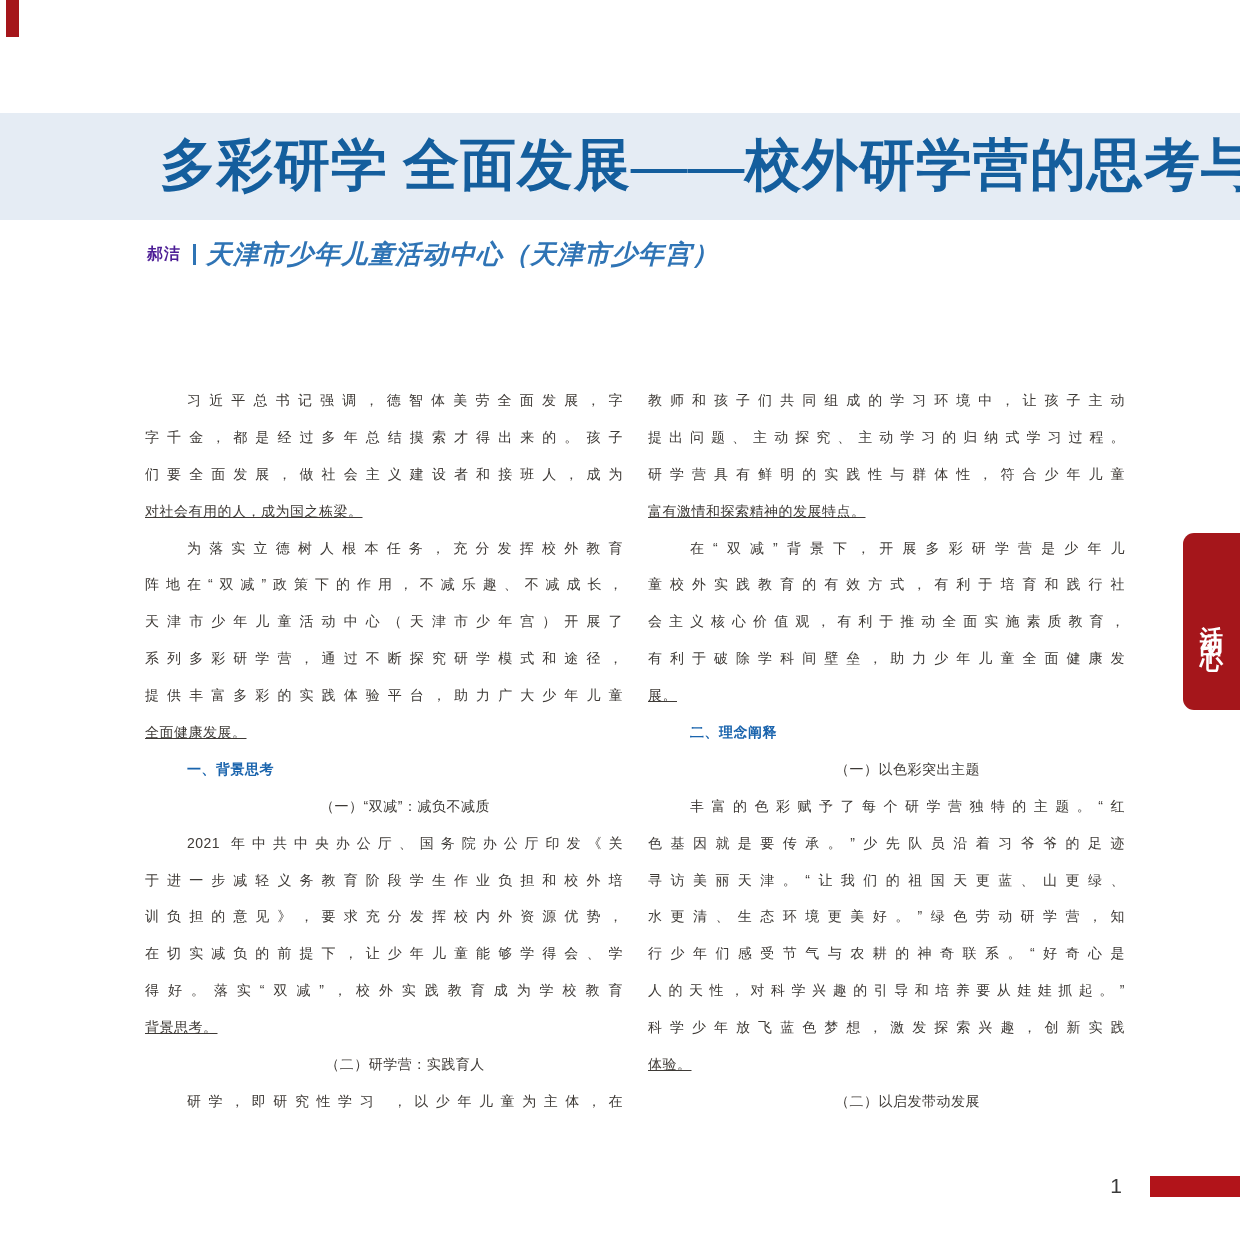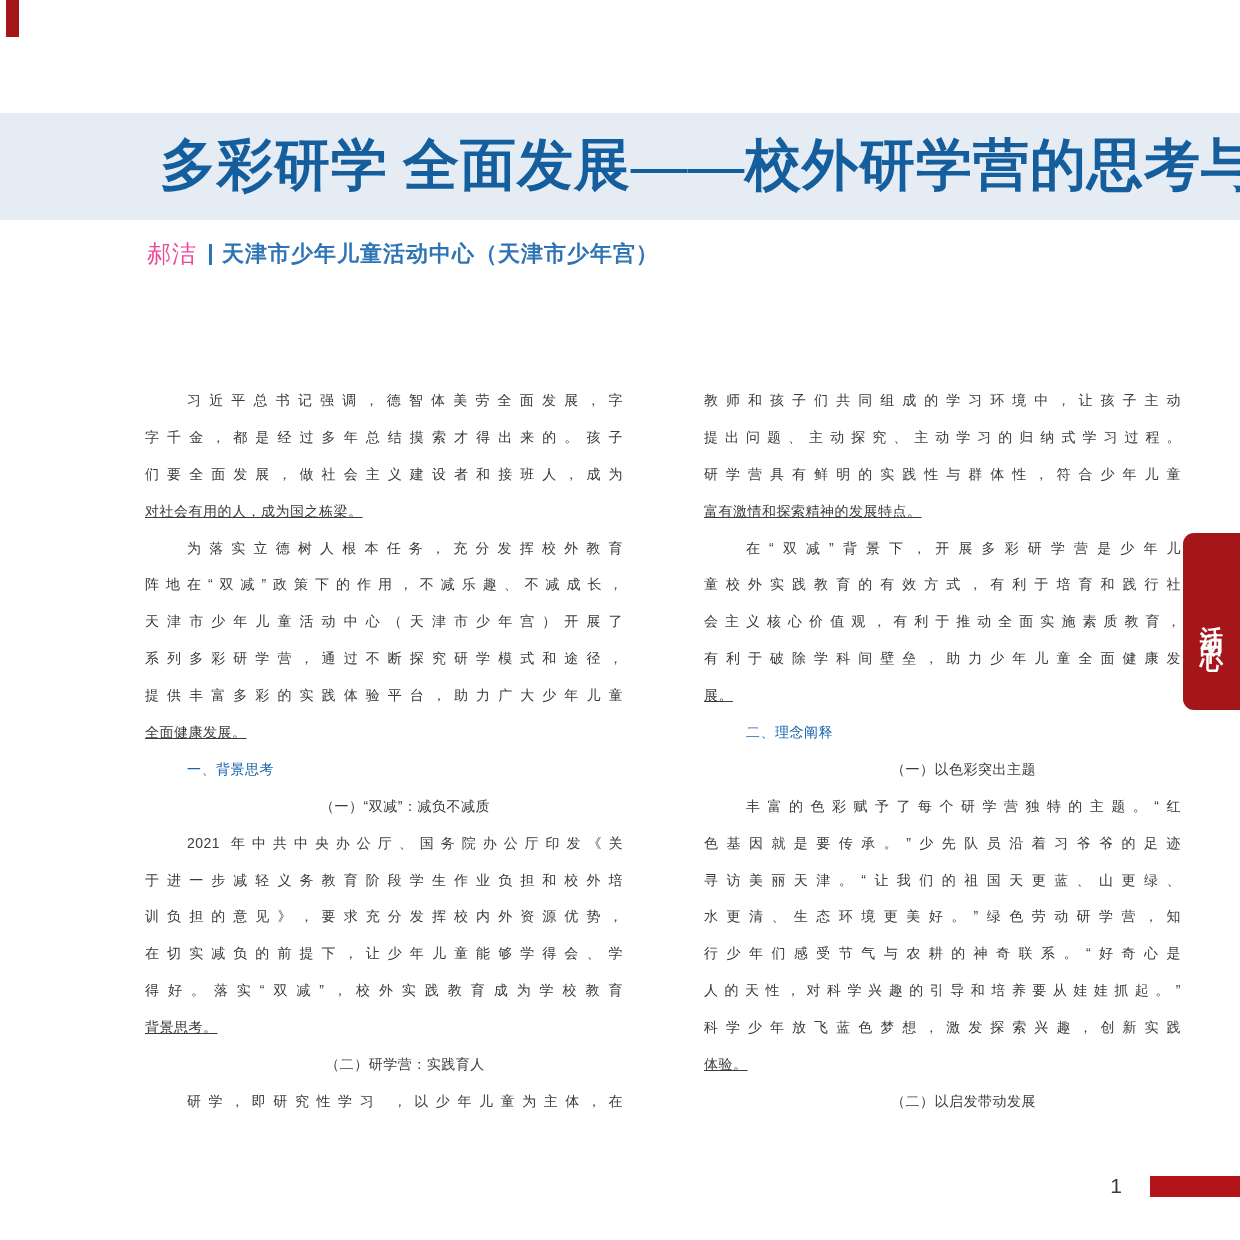--- a/index.html
+++ b/index.html
@@ -4,32 +4,32 @@
 <style>
   html,body{margin:0;padding:0;background:#ffffff;}
   .page{position:relative;width:1240px;height:1240px;background:#ffffff;overflow:hidden;
         font-family:"Liberation Sans",sans-serif;}
   .corner-mark{position:absolute;left:6px;top:0;width:13px;height:37px;background:var(--tab-red,#b5151a);}
   .banner{position:absolute;left:0;top:113px;width:1240px;height:107px;background:var(--banner-bg,#e5ecf4);}
   .title{position:absolute;left:160px;top:27px;font-family:"Liberation Serif",serif;
          font-weight:700;font-size:56px;line-height:50px;color:var(--title-blue,#145e9d);
          letter-spacing:1px;white-space:nowrap;}
   .author-line{position:absolute;left:147px;top:241px;height:26px;display:flex;align-items:center;}
-  .author-name{font-size:24px;font-weight:400;color:#ec4899;letter-spacing:1px;}
+  .author-name{font-size:16px;font-weight:700;color:#4c1d95;letter-spacing:1px;}
   .author-sep{width:3px;height:21px;background:var(--author-blue,#2f74b5);margin:0 10px 0 12px;}
-  .author-aff{font-size:22px;font-weight:700;color:var(--author-blue,#2f74b5);letter-spacing:1px;}
+  .author-aff{font-size:26px;font-weight:700;color:var(--author-blue,#2f74b5);letter-spacing:1px;font-style:italic;}
   .col{position:absolute;top:382px;color:var(--body-text,#3e3a36);font-size:14px;}
   .col-left{left:145px;width:478px;}
-  .col-right{left:704px;width:477px;}
+  .col-right{left:648px;width:477px;}
   .ln{height:36.9px;line-height:36.9px;white-space:nowrap;letter-spacing:0.5px;}
   .ln.s-first{text-indent:42px;text-align:justify;text-align-last:justify;white-space:normal;}
   .ln.s-mid{text-align:justify;text-align-last:justify;white-space:normal;}
   .ln.s-last{text-align:left;text-decoration:underline;}
   .ln.s-sub{text-indent:42px;text-align:center;}
-  .ln.s-heading{text-indent:42px;text-align:left;color:var(--heading-blue,#1a64ad);font-weight:400;}
+  .ln.s-heading{text-indent:42px;text-align:left;color:var(--heading-blue,#1a64ad);font-weight:700;}
   .side-tab{position:absolute;left:1183px;top:533px;width:57px;height:177px;
             background:var(--tab-red,#a5161b);border-radius:11px 0 0 11px;
             display:flex;align-items:center;justify-content:center;}
   .side-tab-text{writing-mode:vertical-rl;color:#ffffff;font-weight:700;font-size:23px;
                  letter-spacing:7px;line-height:57px;}
   .page-number{position:absolute;left:1090px;top:1174px;width:32px;text-align:right;
                font-size:21px;color:#3a3a3a;}
   .footer-bar{position:absolute;left:1150px;top:1176px;width:90px;height:21px;
               background:var(--footer-red,#b2141a);}
 </style>

